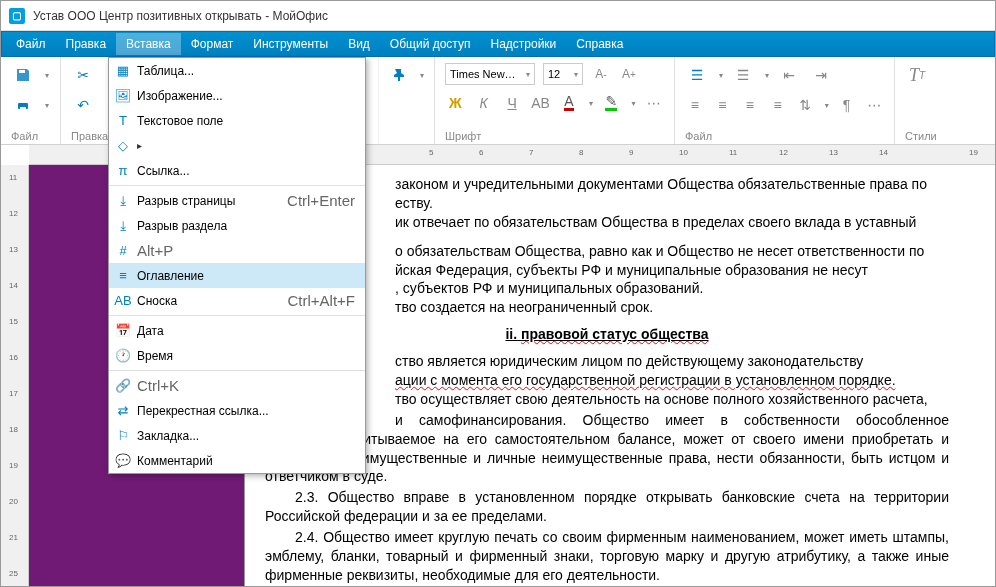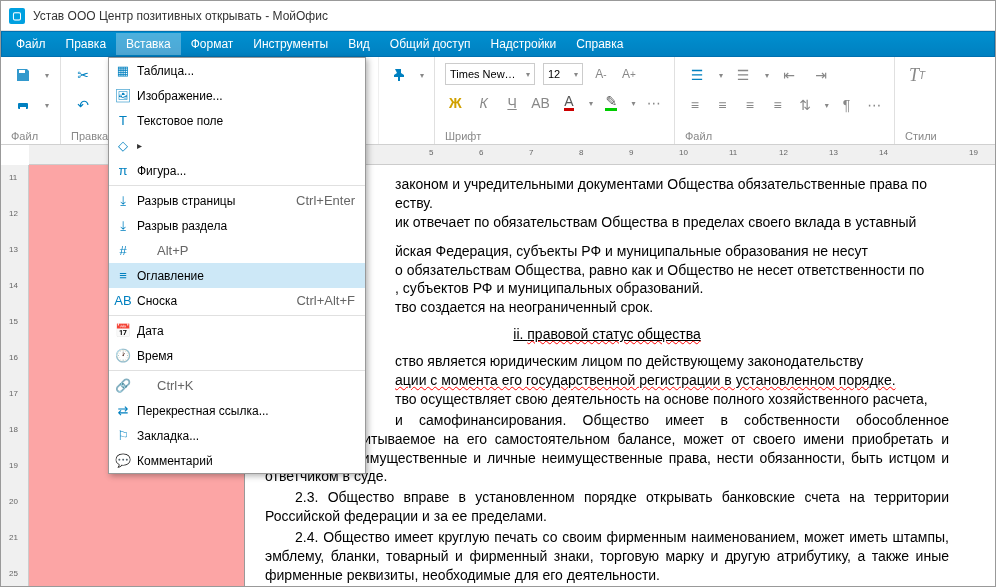--- a/index.html
+++ b/index.html
@@ -24,32 +24,32 @@
 .dropdown-arrow { font-size: 8px; color: #888; margin-left: 2px; }
 .font-select { width: 90px; height: 22px; border: 1px solid #ccc; font-size: 11px; padding: 0 4px; display: flex; align-items: center; justify-content: space-between; }
 .size-select { width: 40px; height: 22px; border: 1px solid #ccc; font-size: 11px; padding: 0 4px; display: flex; align-items: center; justify-content: space-between; }
 
 .ruler { height: 20px; background: #f0f0f0; border-bottom: 1px solid #ccc; position: relative; margin-left: 28px; font-size: 8px; color: #666; overflow: hidden; }
 .ruler-mark { position: absolute; top: 3px; }
 
 .content-area { display: flex; height: calc(100% - 164px); }
 .vruler { width: 28px; background: #f0f0f0; border-right: 1px solid #ccc; font-size: 8px; color: #666; position: relative; }
 .vruler-mark { position: absolute; left: 8px; }
-.page-bg { flex: 1; background: #fca5a5; overflow: auto; padding: 0; }
+.page-bg { flex: 1; background: #701a75; overflow: auto; padding: 0; }
 .page { background: #fff; margin: 0 0 0 0px; padding: 10px 46px 10px 20px; font-family: 'Times New Roman', serif; font-size: 14px; line-height: 1.35; text-align: justify; min-height: 100%; border-left: 1px solid #999; margin-left: 215px; }
-.page h3 { text-align: center; font-size: 14px; margin: 8px 0; font-weight: normal; text-decoration: underline; }
+.page h3 { text-align: center; font-size: 14px; margin: 8px 0; font-weight: bold; text-decoration: underline; }
 .page p { text-indent: 30px; margin: 2px 0; }
 .wavy { text-decoration: underline wavy red; text-decoration-thickness: 1px; }
 
 .dropdown-menu { position: absolute; left: 107px; top: 56px; width: 258px; background: #fff; border: 1px solid #999; box-shadow: 2px 2px 6px rgba(0,0,0,0.3); z-index: 100; }
 .dropdown-menu .item { display: flex; align-items: center; height: 25px; font-size: 12px; cursor: pointer; padding: 0 10px 0 0; }
 .dropdown-menu .item:hover, .dropdown-menu .item.highlighted { background: #cde8f7; }
 .dropdown-menu .item .icon { width: 28px; display: flex; justify-content: center; color: #0080c0; font-size: 13px; }
 .dropdown-menu .item .text { flex: 1; }
-.dropdown-menu .item .shortcut { color: #666; font-size: 13px; margin-left: 20px; }
+.dropdown-menu .item .shortcut { color: #666; font-size: 15px; }
 .dropdown-menu .item .submenu-arrow { color: #333; font-size: 10px; }
 .dropdown-menu .sep { height: 1px; background: #e0e0e0; margin: 2px 0; }
 
 .text-btn-big { font-size: 18px; color: #888; font-family: 'Times New Roman', serif; font-style: italic; }
 .color-underline { border-bottom: 3px solid; padding-bottom: 1px; display: inline-block; line-height: 12px;}
 </style>
 </head>
 <body>
 
 <div class="titlebar">
@@ -219,22 +219,22 @@
     <span class="vruler-mark" style="top:332px">20</span>
     <span class="vruler-mark" style="top:368px">21</span>
     <span class="vruler-mark" style="top:404px">25</span>
   </div>
   <div class="page-bg">
     <div class="page">
       <div style="margin-left:130px"><span>законом и учредительными документами Общества обязательственные права по</span></div>
       <div style="margin-left:130px"><span>еству.</span></div>
       <div style="margin-left:130px"><span>ик отвечает по обязательствам Общества в пределах своего вклада в уставный</span></div>
       <div style="height:10px"></div>
+      <div style="margin-left:130px"><span>о обязательствам Общества, равно как и Общество не несет ответственности по</span></div>
       <div style="margin-left:130px;text-align:justify"><span>йская Федерация, субъекты РФ и муниципальные образования не несут</span></div>
-      <div style="margin-left:130px"><span>о обязательствам Общества, равно как и Общество не несет ответственности по</span></div>
       <div style="margin-left:130px"><span>, субъектов РФ и муниципальных образований.</span></div>
       <div style="margin-left:130px"><span>тво создается на неограниченный срок.</span></div>
       <h3><span>ii. </span><span class="wavy">правовой статус общества</span></h3>
       <div style="margin-left:130px;text-align:justify"><span>ство является юридическим лицом по действующему законодательству</span></div>
       <div style="margin-left:130px"><span class="wavy">ации с момента его государственной регистрации в установленном порядке.</span></div>
       <div style="margin-left:130px"><span>тво осуществляет свою деятельность на основе полного хозяйственного расчета,</span></div>
       <p style="text-indent:0"><span style="margin-left:130px"></span><span> и самофинансирования. Общество имеет в собственности обособленное имущество, учитываемое на его самостоятельном балансе, может от своего имени приобретать и осуществлять имущественные и личные неимущественные права, нести обязанности, быть истцом и ответчиком в суде.</span></p>
       <p>2.3. Общество вправе в установленном порядке открывать банковские  счета на территории Российской федерации и за ее пределами.</p>
       <p>2.4. Общество имеет круглую печать со своим фирменным наименованием, может иметь штампы, эмблему, бланки, товарный и фирменный знаки, торговую марку и другую атрибутику, а также иные фирменные реквизиты, необходимые для его деятельности.</p>
     </div>
@@ -253,21 +253,21 @@
     <div class="item">
       <span class="icon">T</span>
       <span class="text">Текстовое поле</span>
     </div>
     <div class="item">
       <span class="icon">◇</span>
       <span class="submenu-arrow">▸</span>
     </div>
     <div class="item">
       <span class="icon">π</span>
-      <span class="text">Фигура...</span>
+      <span class="text">Ссылка...</span>
     </div>
     <div class="sep"></div>
     <div class="item">
       <span class="icon">⤓</span>
       <span class="text">Разрыв страницы</span>
       <span class="shortcut">Ctrl+Enter</span>
     </div>
     <div class="item">
       <span class="icon">⤓</span>
       <span class="text">Разрыв раздела</span>

